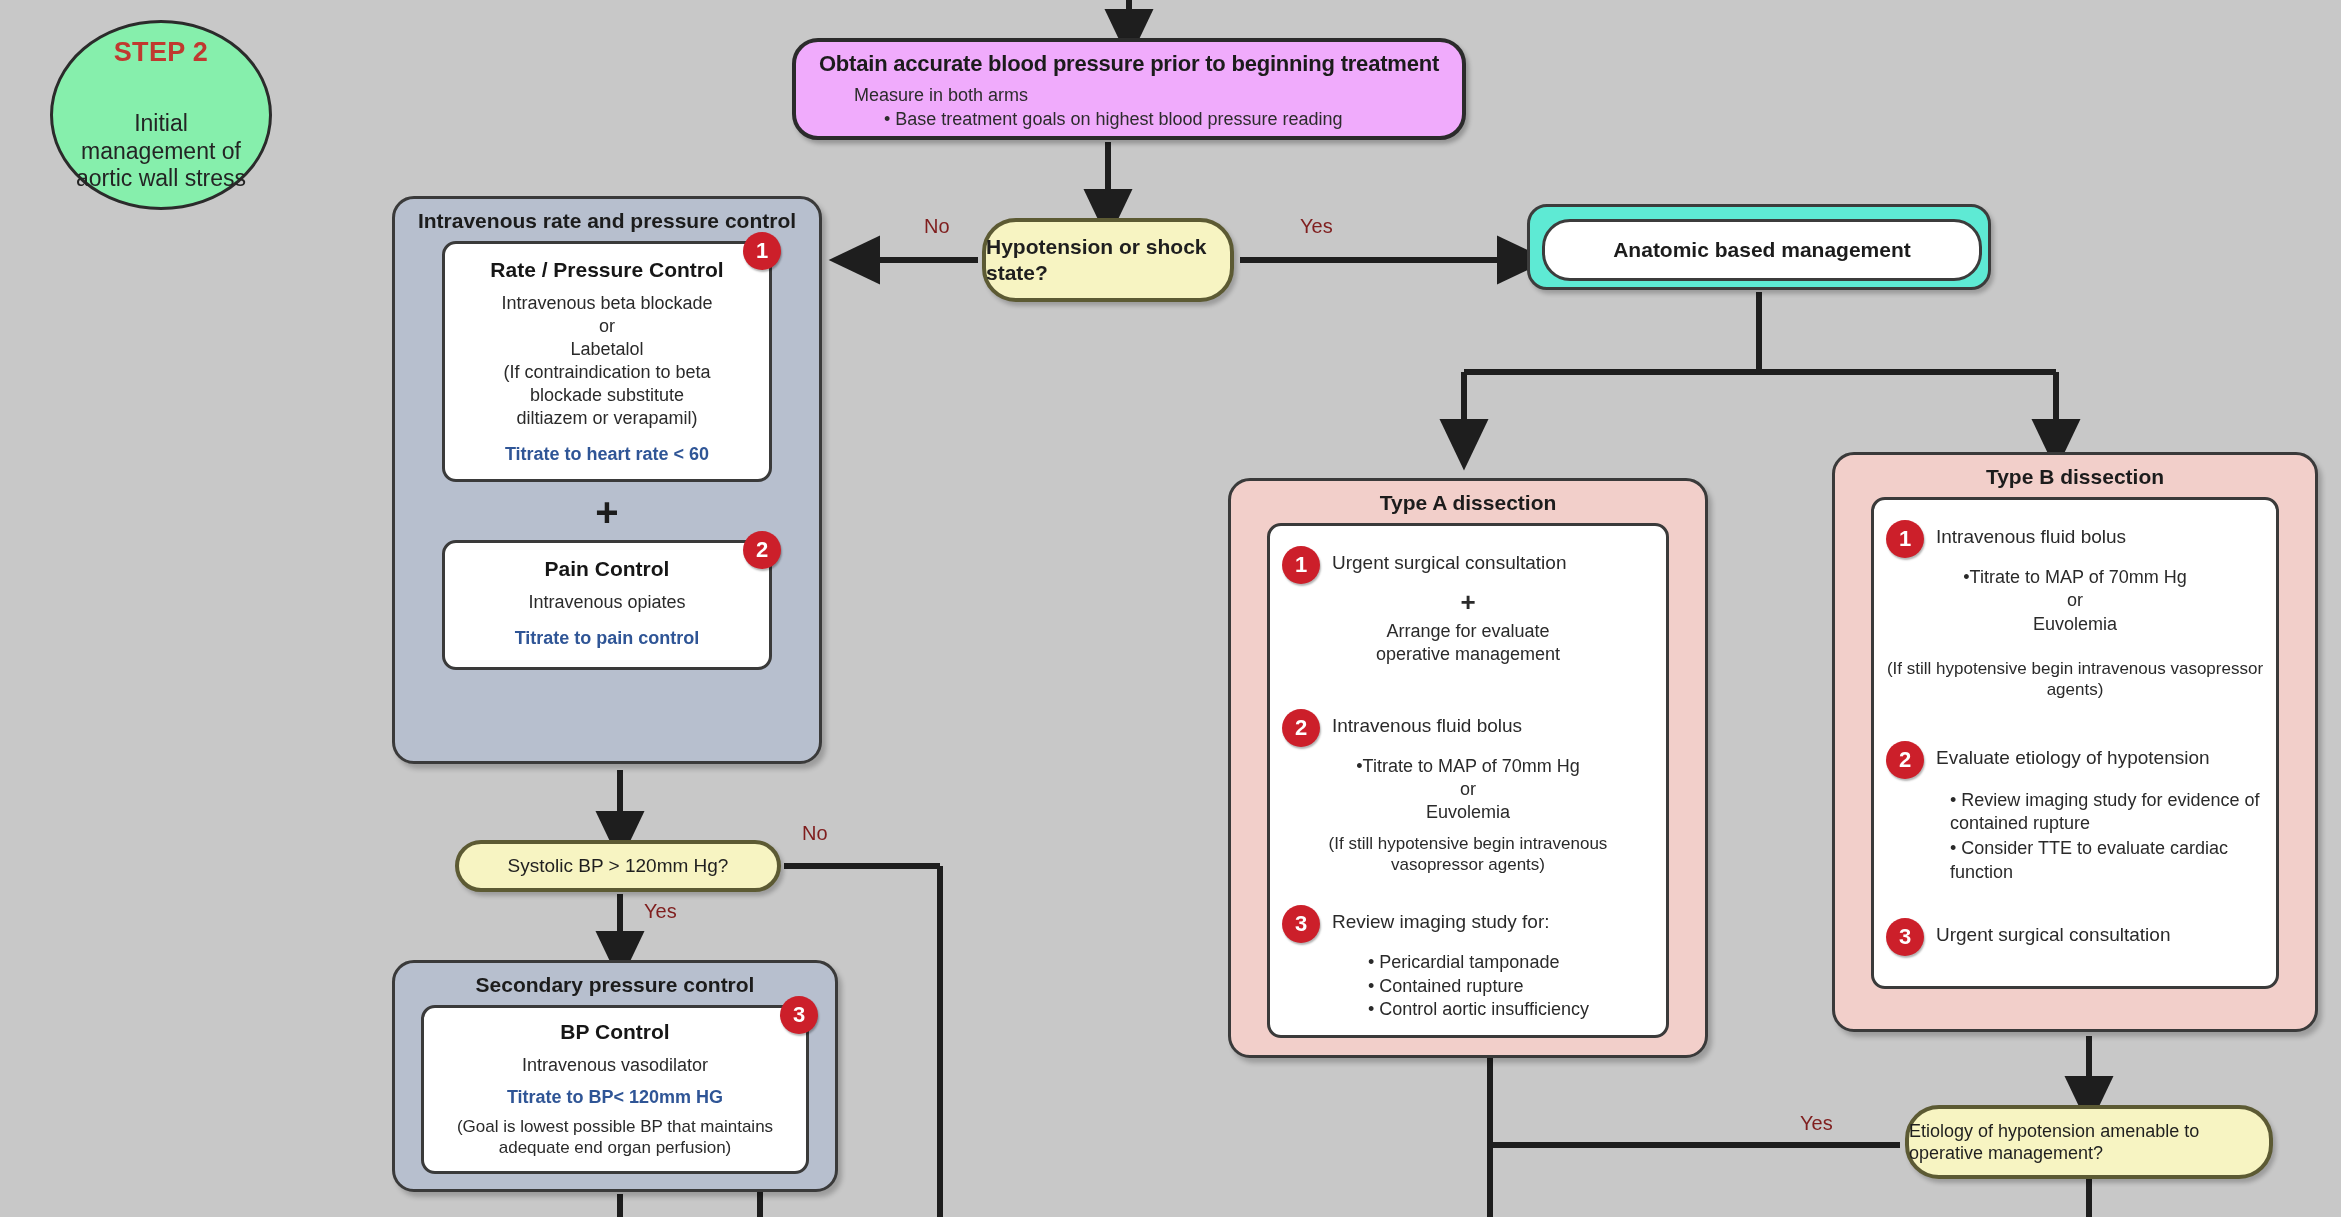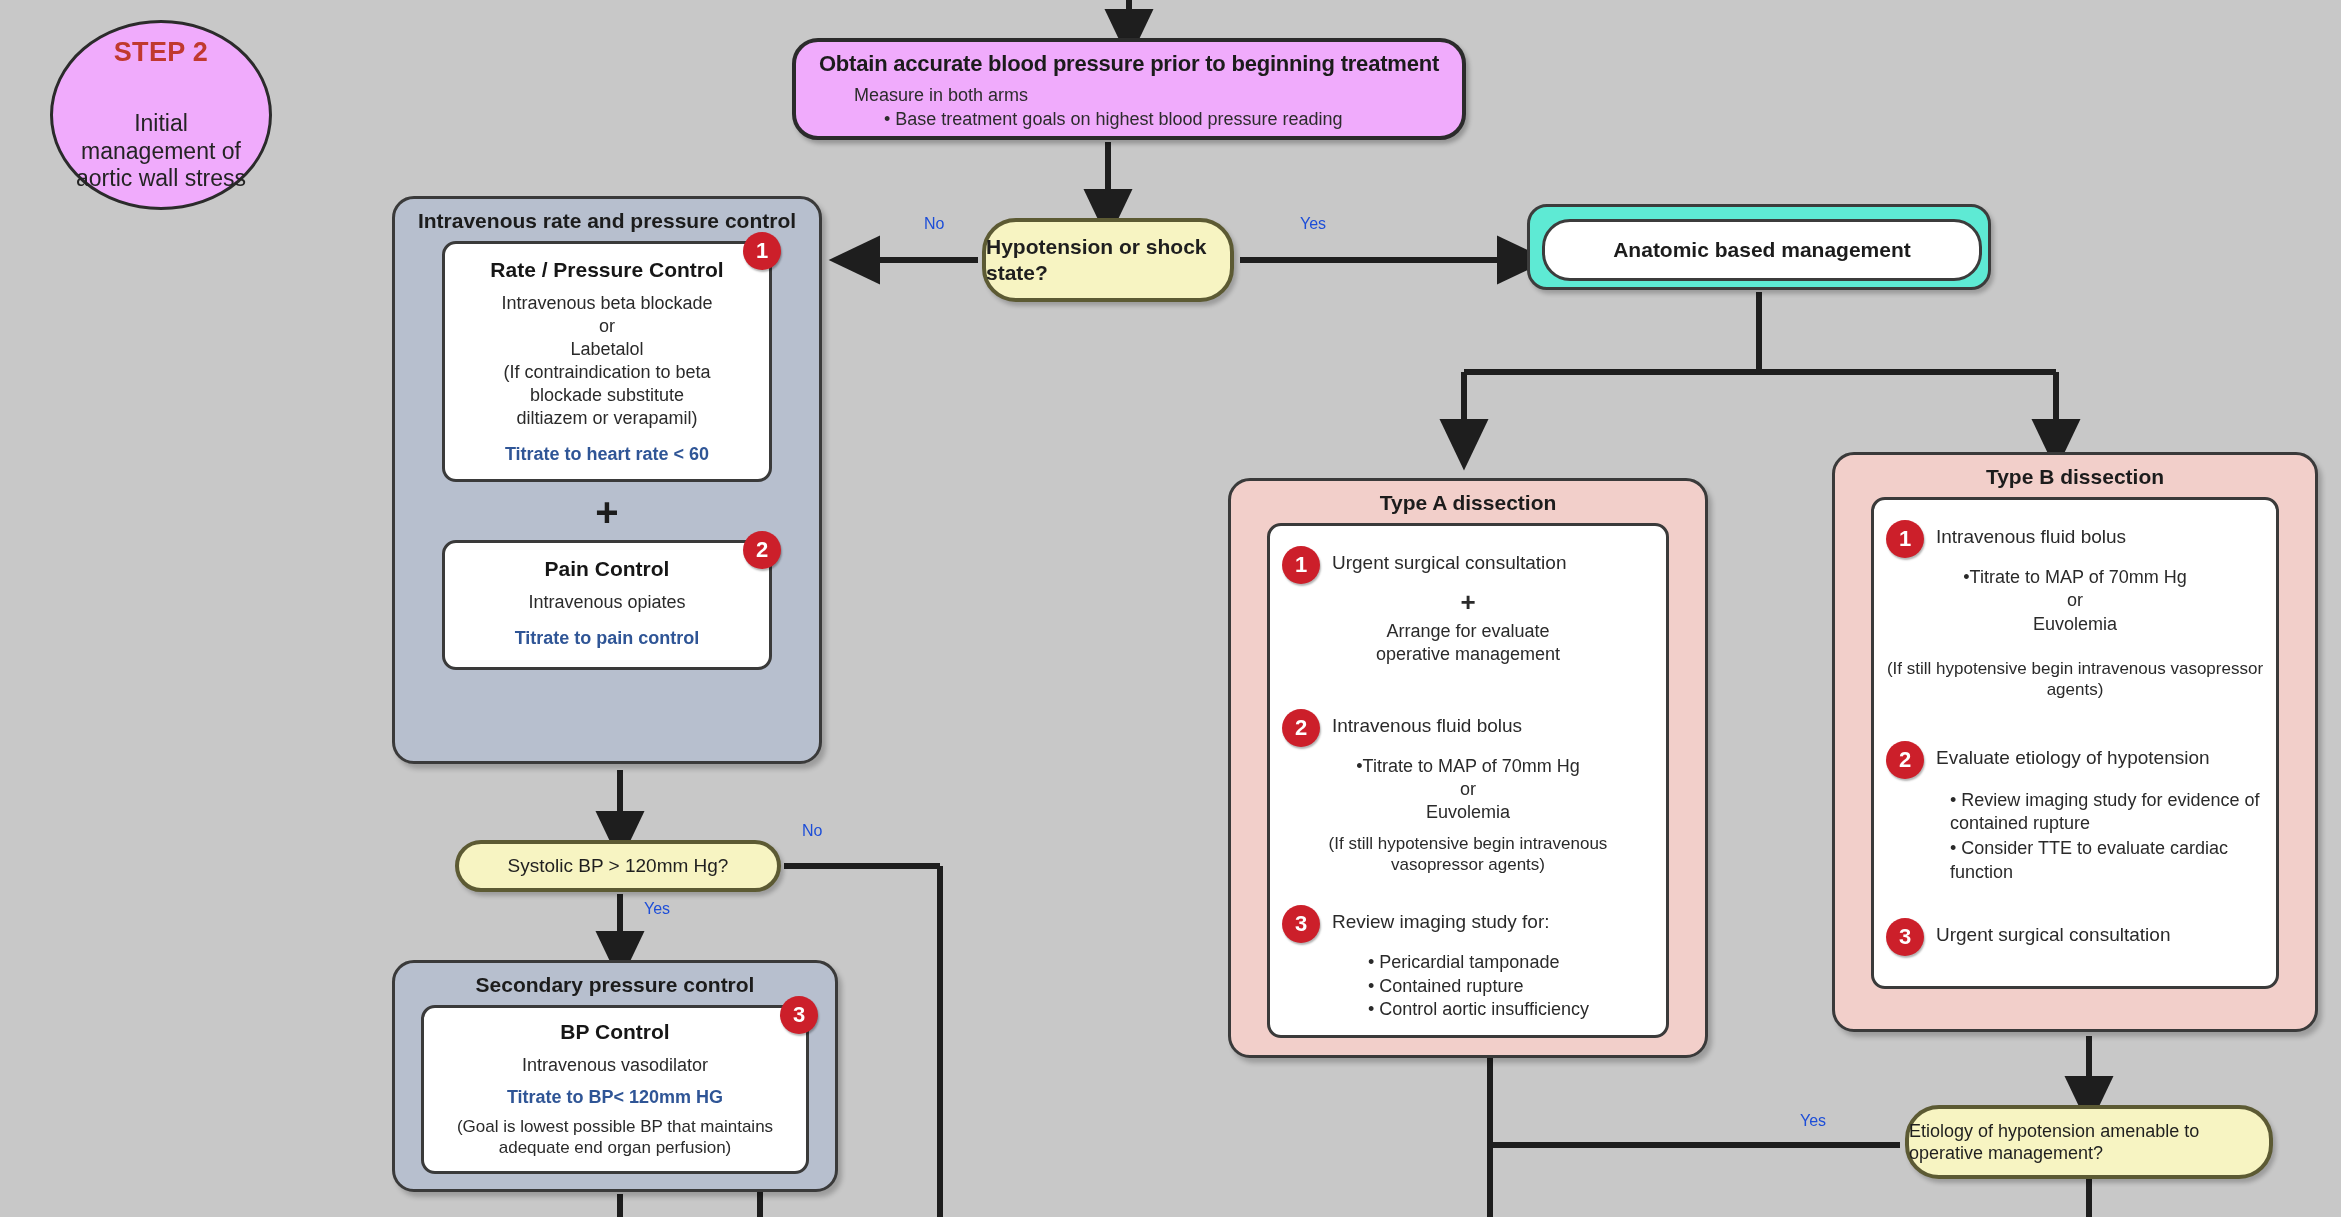--- a/index.html
+++ b/index.html
@@ -21,21 +21,21 @@
 
   
   .abs { position: absolute; box-sizing: border-box; }
   .ctr { text-align: left; }
 
   
   .step-circle {
     left: 50px; top: 20px;
     width: 222px; height: 190px;
     border-radius: 50%;
-    background: #f0abfc;
+    background: #86efac;
     border: 3px solid #2b2b2b;
     display: flex; flex-direction: column;
     align-items: center; justify-content: center;
     padding: 0 18px;
     gap: 32px;
   }
   .step-title {
     color: #c0392f;
     font-weight: bold;
     font-size: 27px;
@@ -187,21 +187,21 @@
     padding: 16px 12px 14px 12px;
     min-height: 492px;
   }
   .panel-b .inner-white { width: 408px; }
 
   .step-row { display: flex; align-items: flex-start; gap: 12px; margin-top: 4px; }
   .step-row-txt { font-size: 19px; color: #2a2a2a; padding-top: 5px; line-height: 1.25; }
   .sub-center { font-size: 18px; color: #2a2a2a; text-align: center; line-height: 1.3; }
   .sub-left { font-size: 18px; color: #2a2a2a; line-height: 1.3; }
   .lbl {
-    position: absolute; font-size: 16px; color: #1d4ed8;
+    position: absolute; font-size: 20px; color: #7f1d1d;
   }
   svg.arrowlayer { position: absolute; left:0; top:0; width:2341px; height:1217px; pointer-events:none; }
 </style>
 </head>
 <body>
 
 <div id="canvas">
 
   <svg class="arrowlayer" viewBox="0 0 2341 1217">
     <defs>

